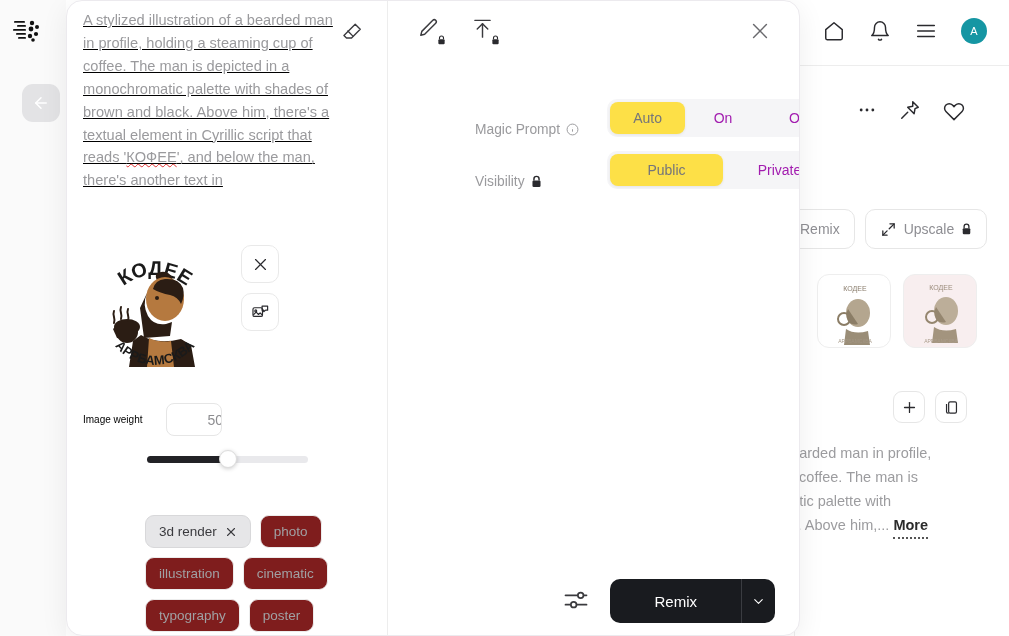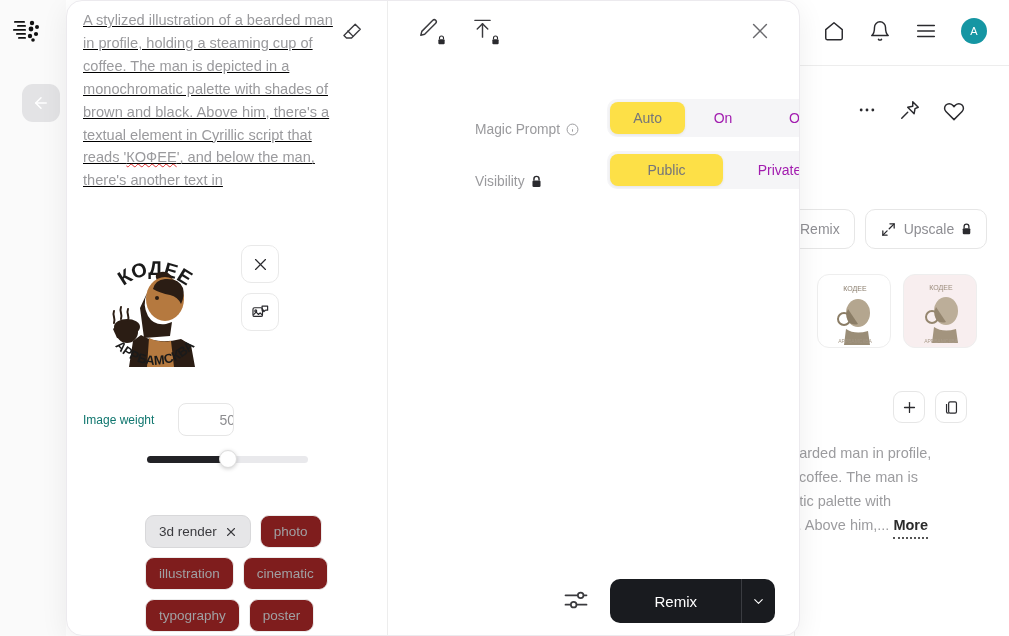--- a/index.html
+++ b/index.html
@@ -134,21 +134,21 @@
   .ref-side-btn {
     width: 38px; height: 38px; border: 1px solid #e9e9e9; border-radius: 10px;
     background: #fff; display: flex; align-items: center; justify-content: center;
     cursor: pointer;
   }
 
   .weight-row {
     position: absolute; left: 16px; top: 402px;
     display: flex; align-items: center; gap: 24px;
   }
-  .weight-label { font-size: 12px; color: #0f766e; }
+  .weight-label { font-size: 10px; color: #000000; }
   .weight-input {
     width: 56px; height: 33px; border: 1px solid #e6e6e6; border-radius: 8px;
     text-align: center; font-size: 14px; color: #8d8d90;
     font-family: "Liberation Sans", sans-serif; background: #fff; padding-left: 40px;
   }
   .slider-wrap { position: absolute; left: 80px; top: 450px; width: 161px; height: 16px; }
   .slider-track {
     position: absolute; top: 5px; left: 0; width: 161px; height: 7px;
     border-radius: 4px; background: #e9e9ec;
   }

